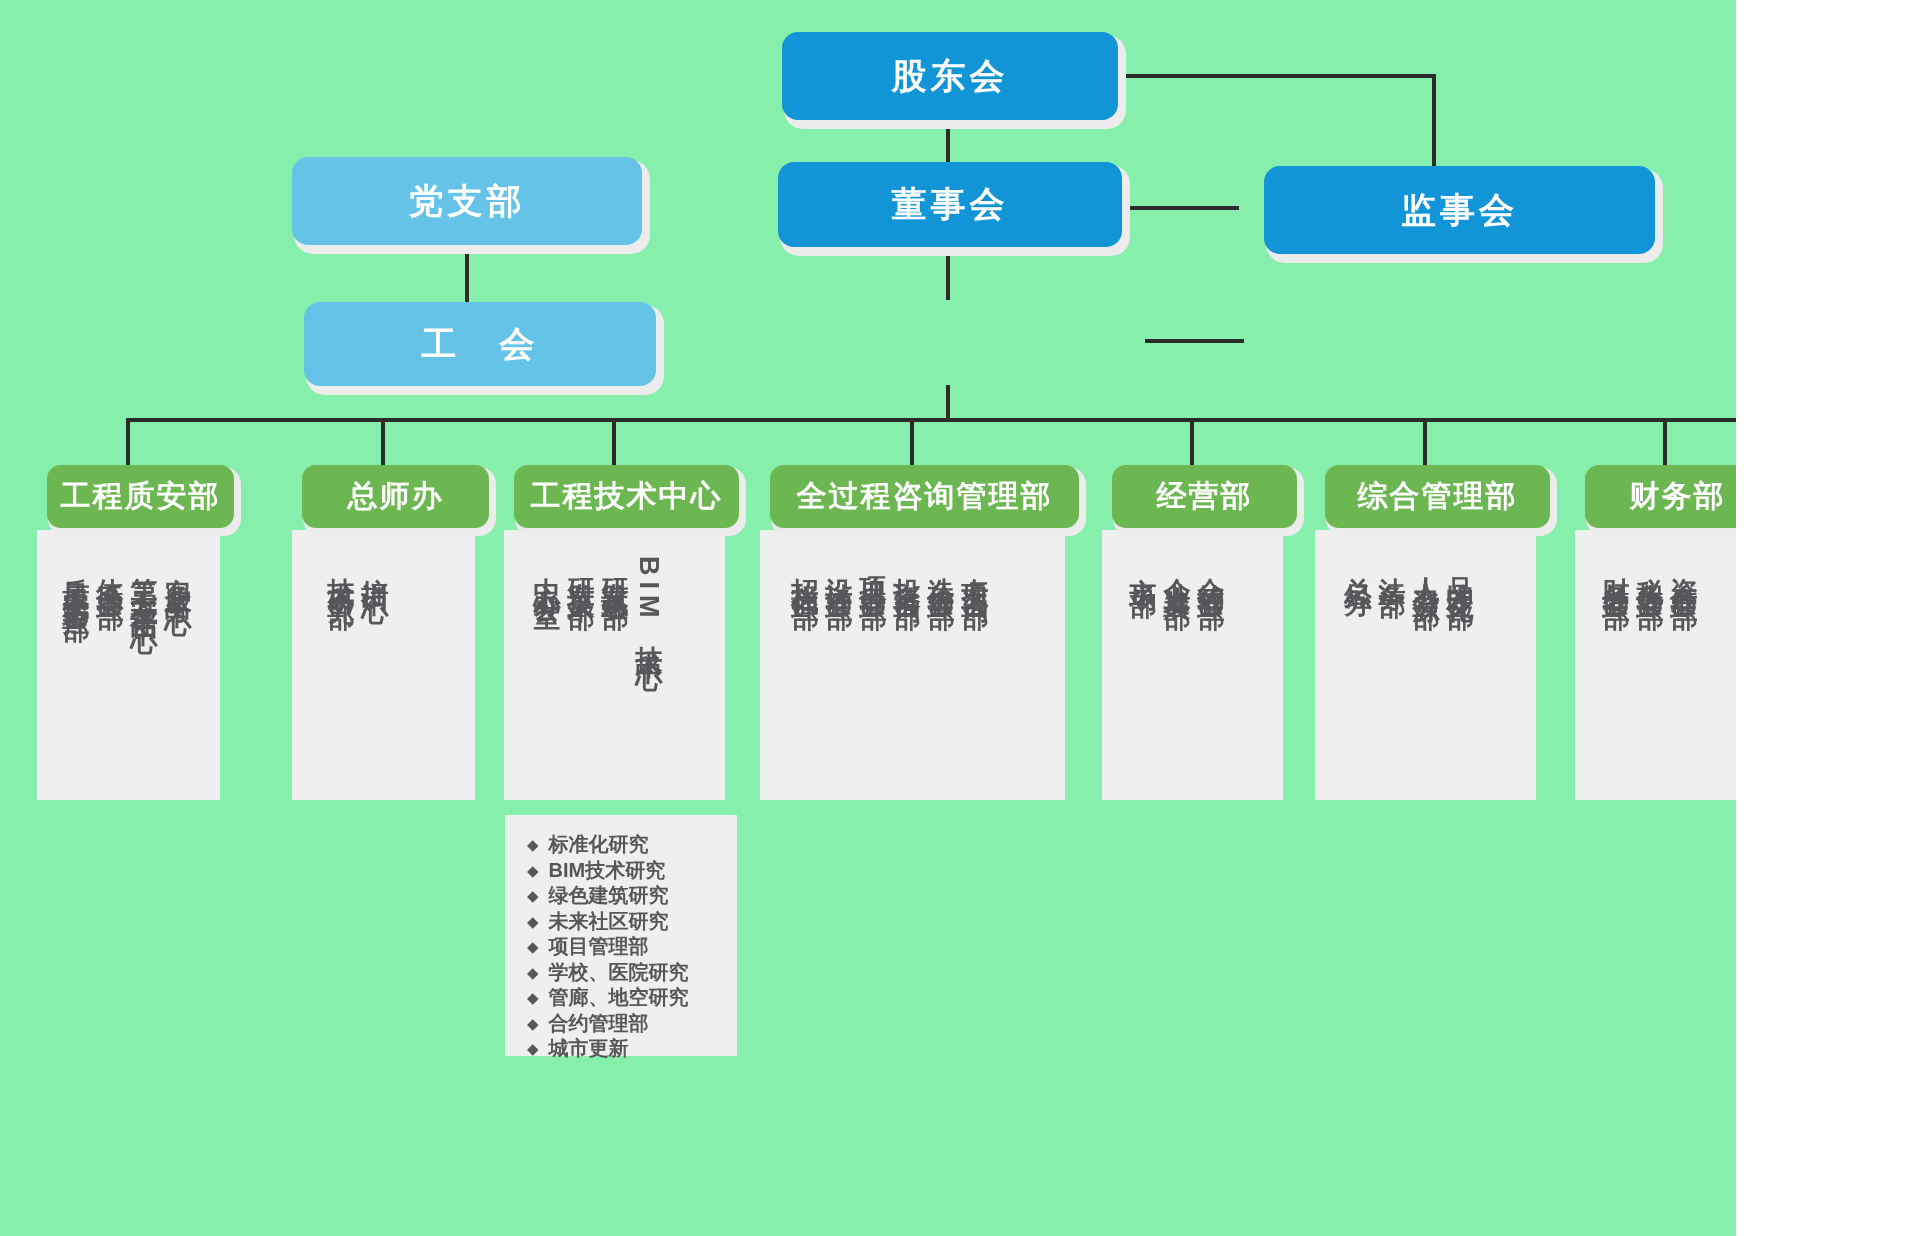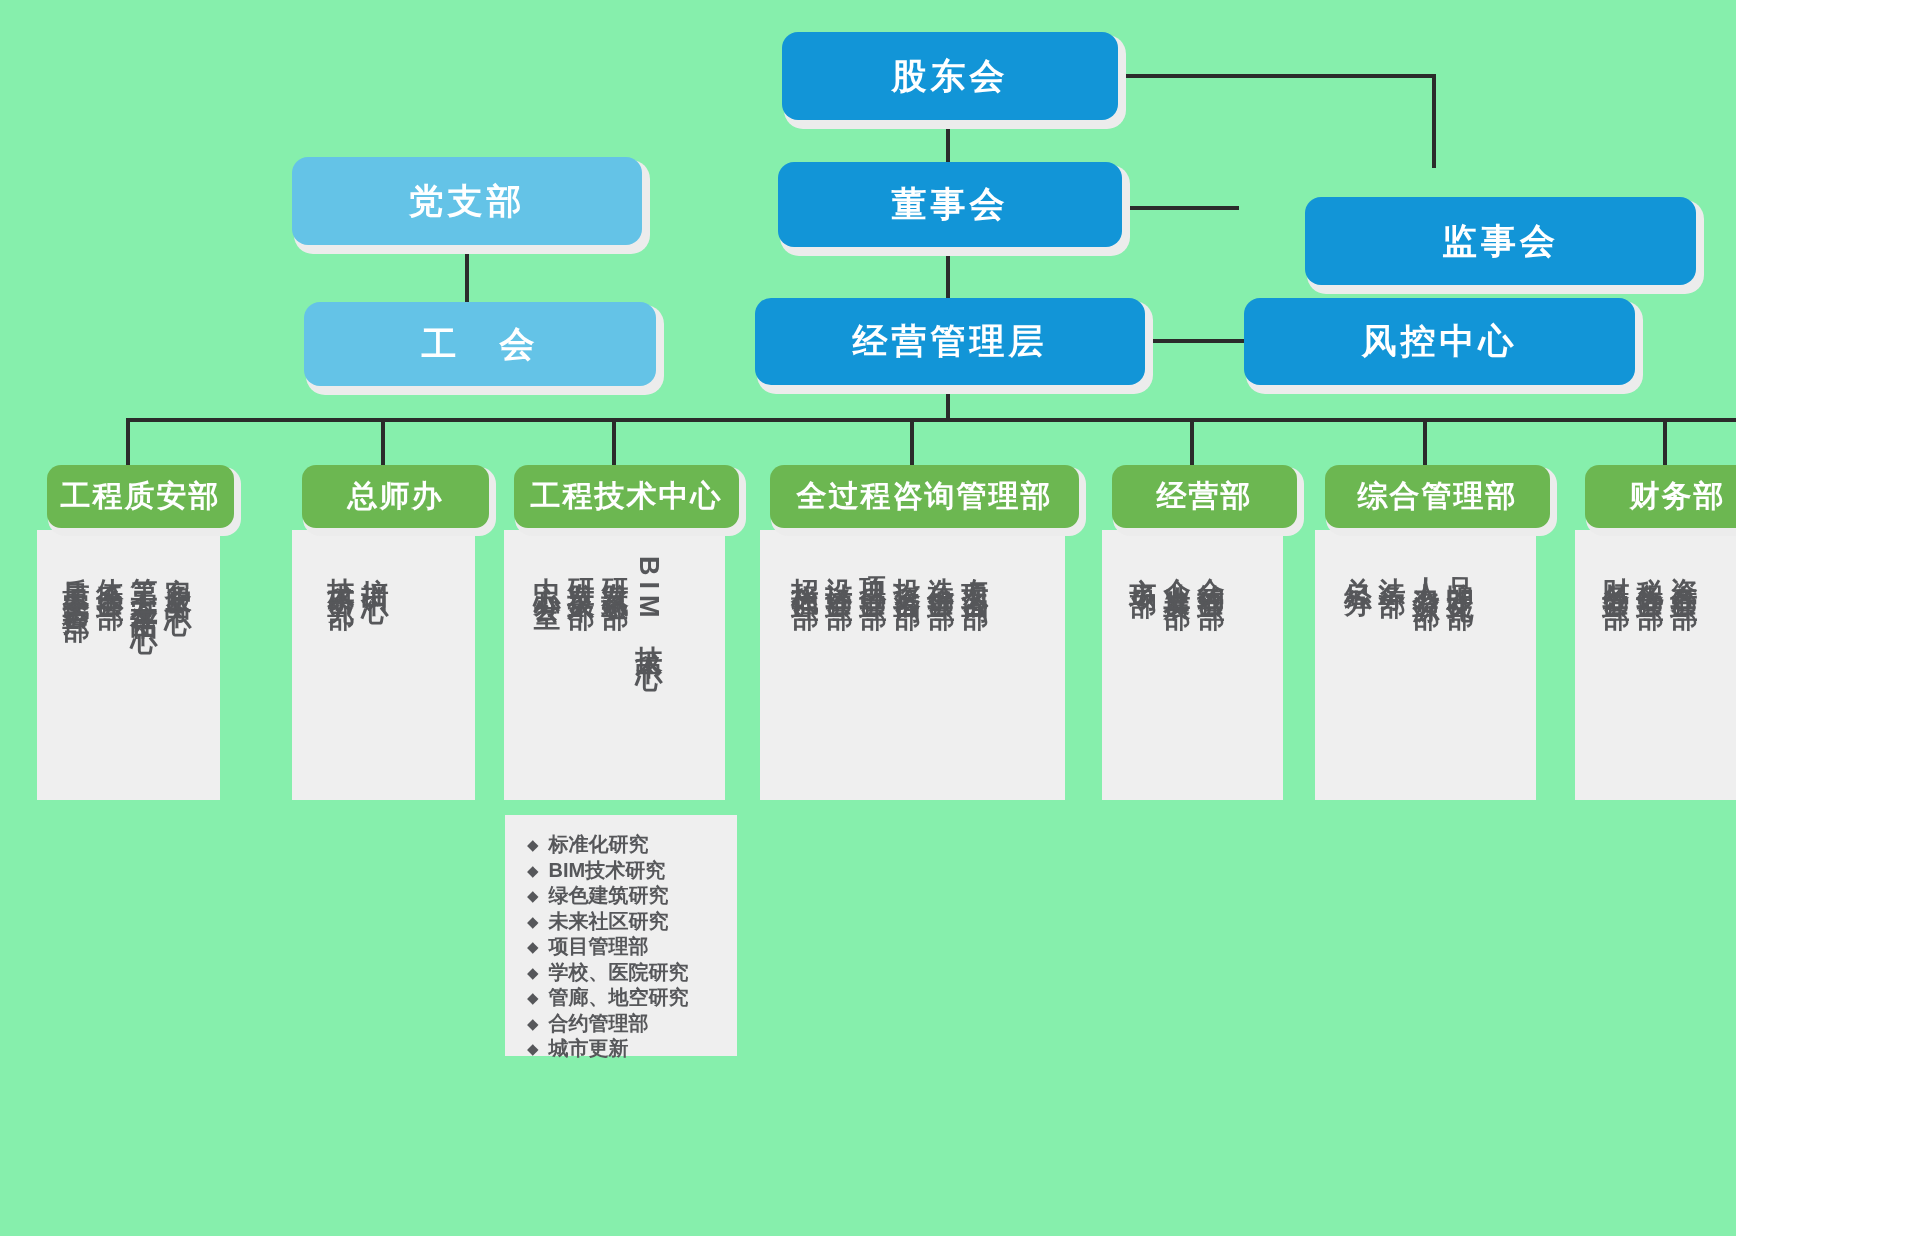--- a/index.html
+++ b/index.html
@@ -83,28 +83,22 @@
   <div class="ln" style="left:1423px;top:418px;width:4px;height:47px;"></div>
   <div class="ln" style="left:1663px;top:418px;width:4px;height:47px;"></div>
   <div class="ln" style="left:1828px;top:418px;width:4px;height:50px;"></div>
 
   <div class="bigbox" style="left:782px;top:32px;width:336px;height:88px;">
     <span>股东会</span>
   </div>
   <div class="bigbox" style="left:778px;top:162px;width:344px;height:85px;text-align:right;">
     <span>董事会</span>
   </div>
-  <div class="bigbox" style="left:1305px;top:166px;width:391px;height:88px;margin-top:31px;">
+  <div class="bigbox" style="left:1264px;top:166px;width:391px;height:88px;">
     <span>监事会</span>
-  </div>
-  <div class="bigbox" style="left:755px;top:298px;width:390px;height:87px;">
-    <span>经营管理层</span>
-  </div>
-  <div class="bigbox" style="left:1244px;top:298px;width:391px;height:87px;">
-    <span>风控中心</span>
   </div>
   <div class="bigbox light" style="left:292px;top:157px;width:350px;height:88px;">
     <span>党支部</span>
   </div>
   <div class="bigbox light" style="left:304px;top:302px;width:352px;height:84px;">
     <span>工　会</span>
   </div>
 
   <div class="col" style="left:35px;width:187px;">
     <div class="dept-head">

